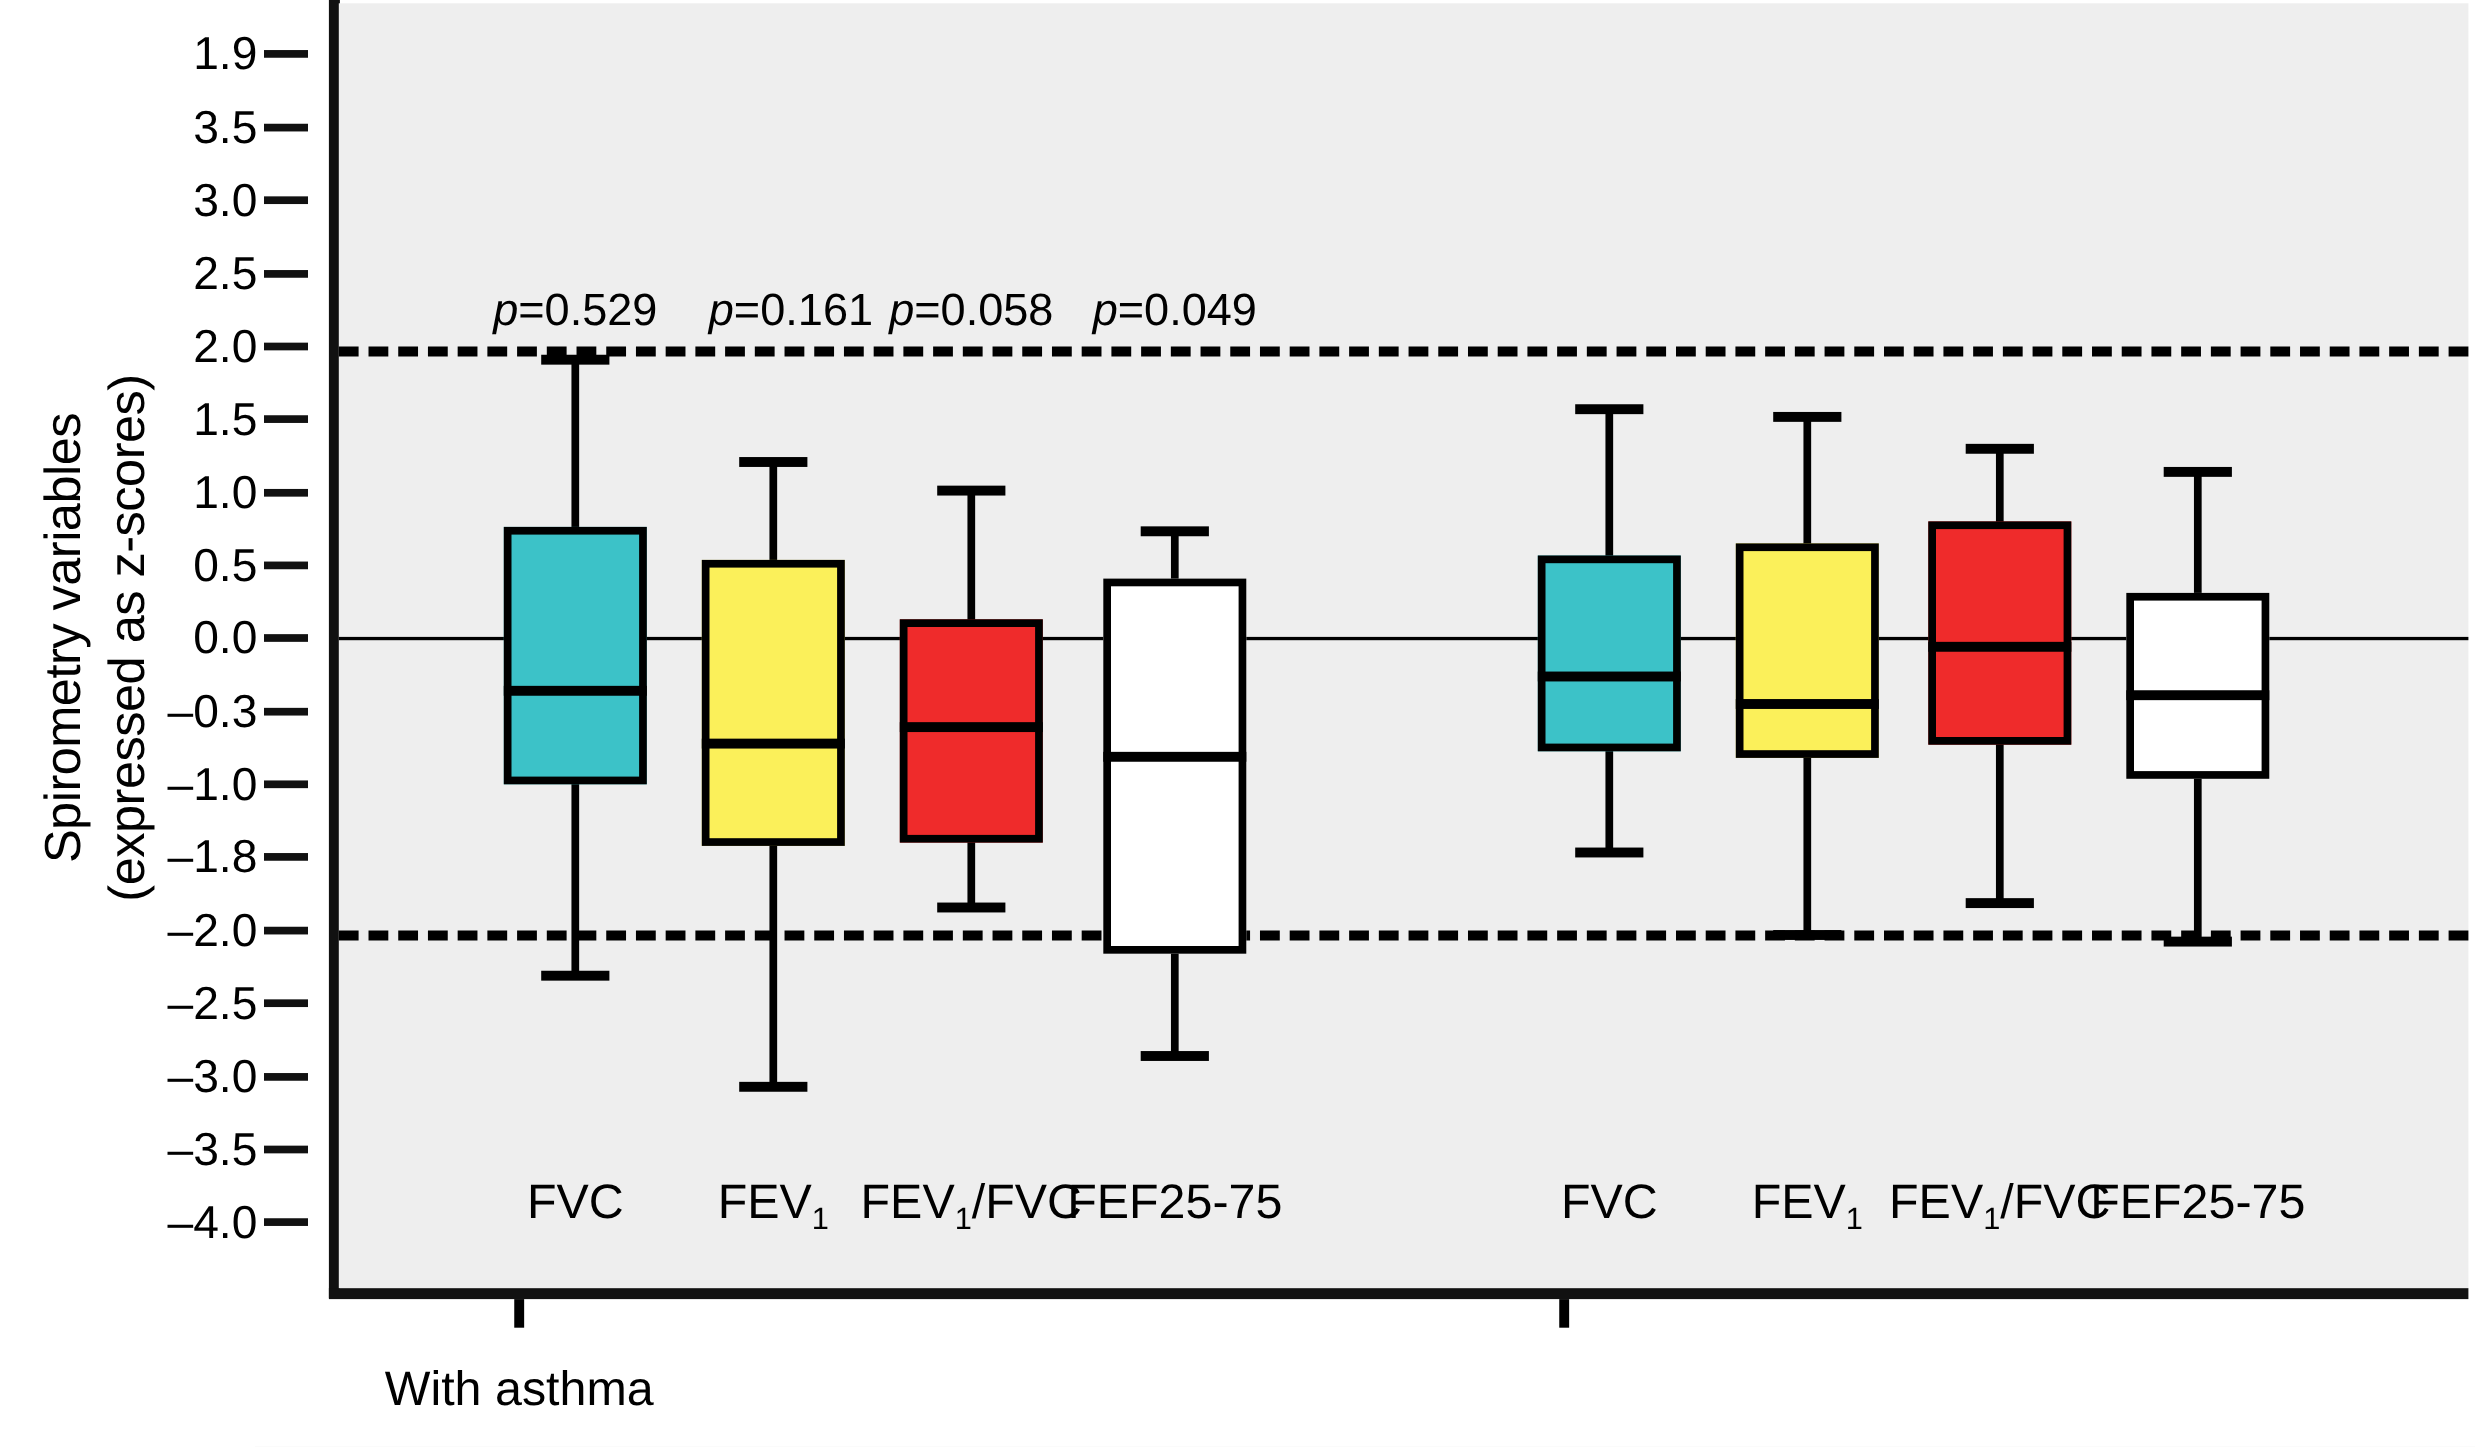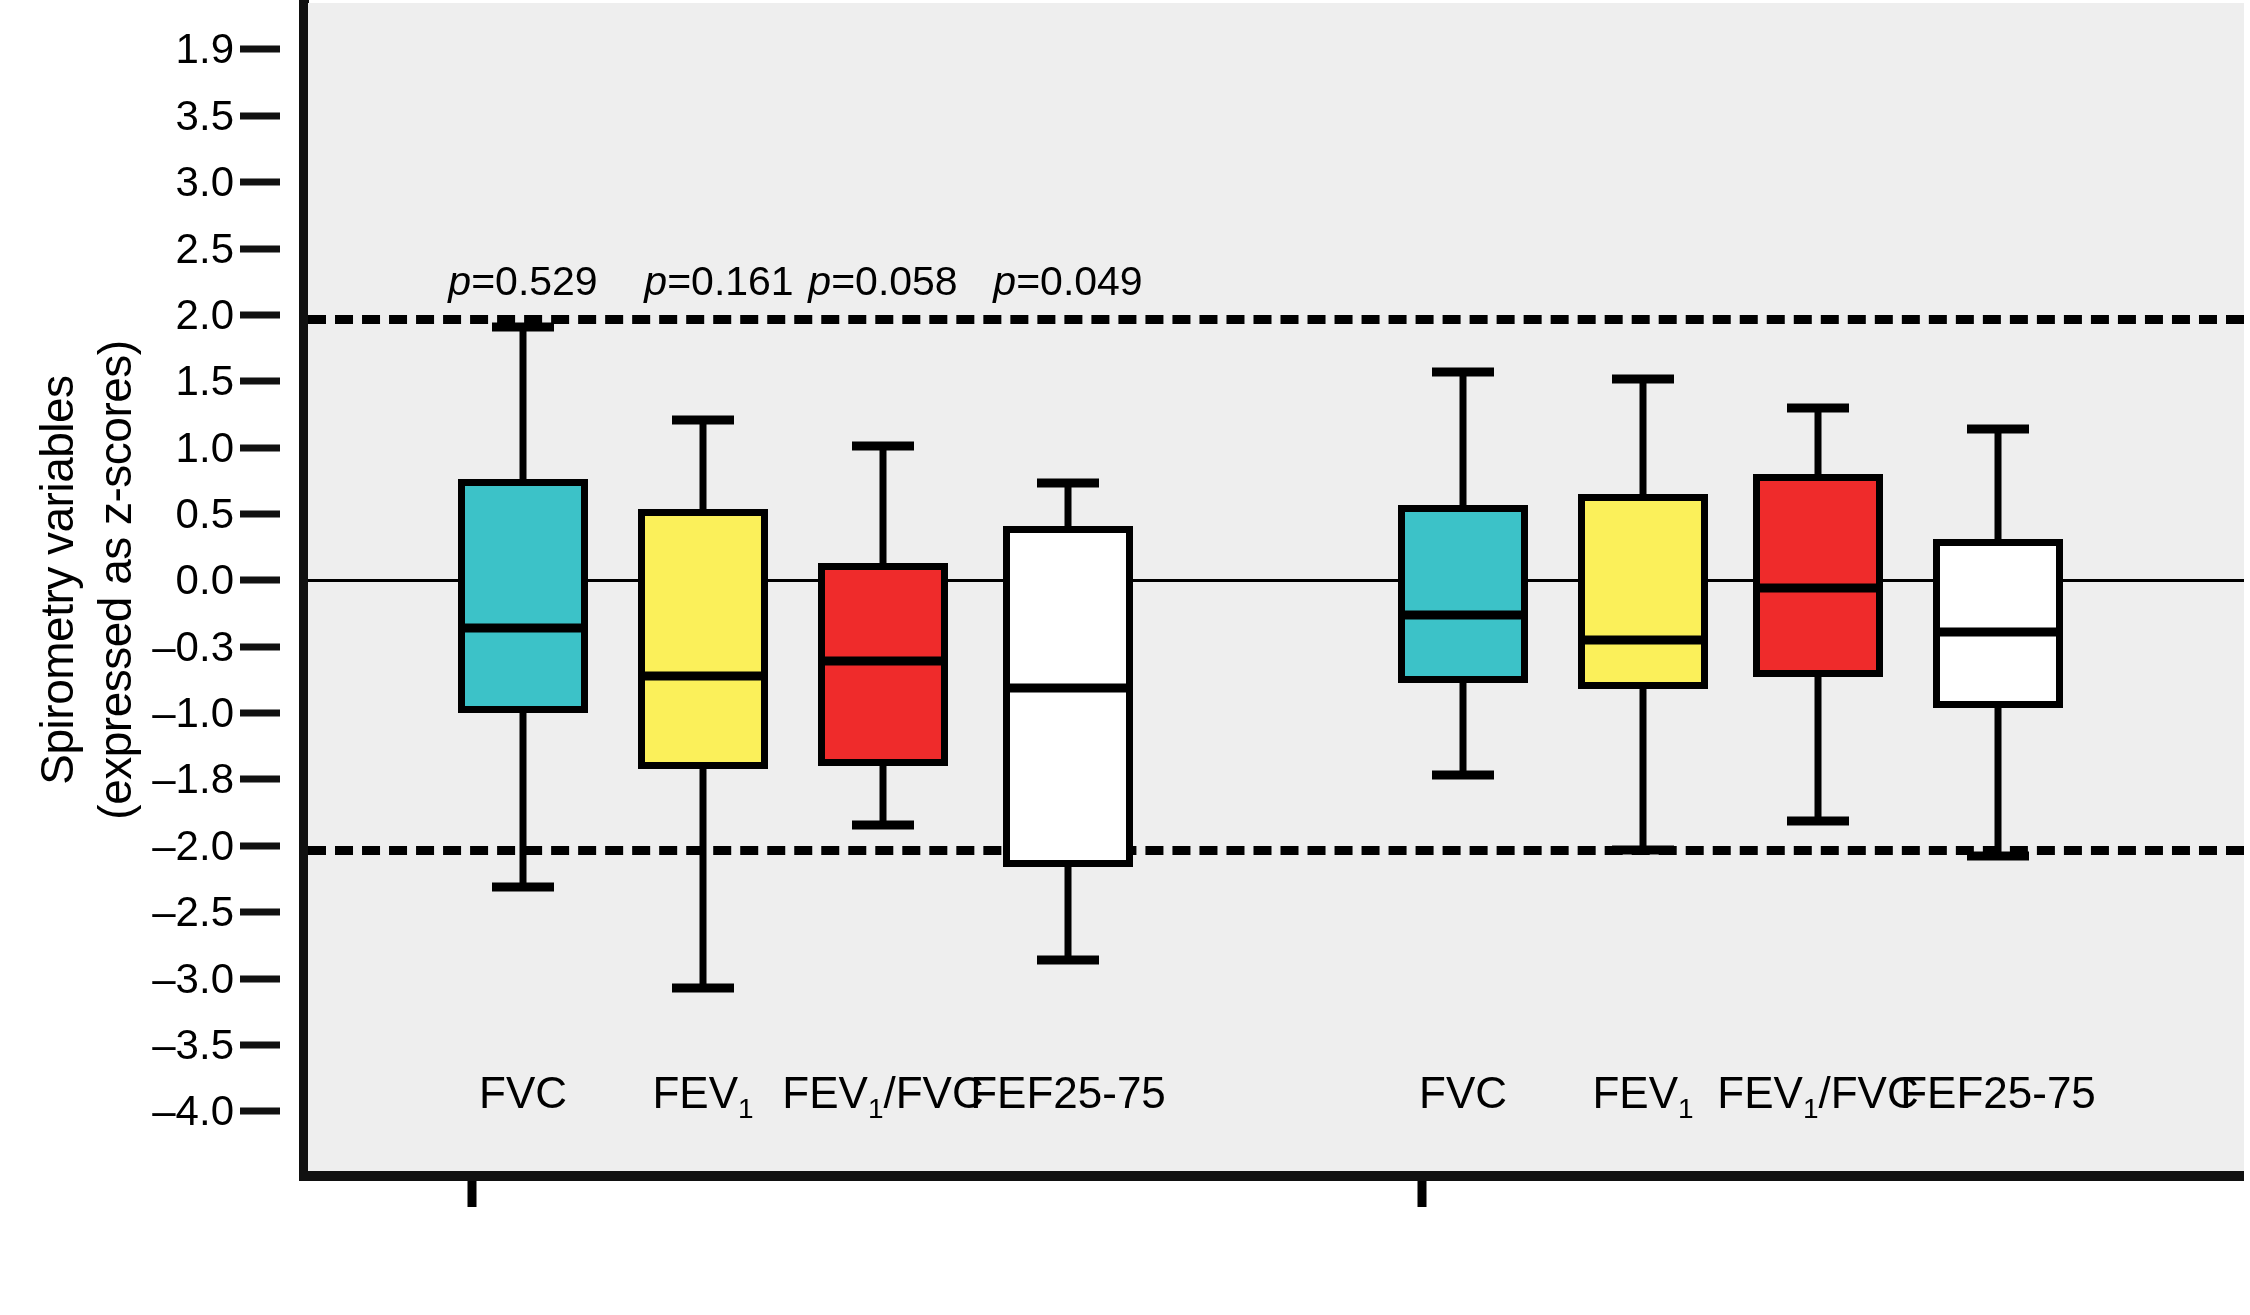--- a/index.html
+++ b/index.html
@@ -159,14 +159,15 @@
       <div class="catlabel" style="left: 1510px; top: 1065px;">FEV<sub>1</sub>/FVC</div>
       <div class="whisker-line" style="left: 1690px; top: 426.055px; height: 427.382px;"></div>
       <div class="whisker-cap" style="left: 1690px; top: 426.055px;"></div>
       <div class="whisker-cap" style="left: 1690px; top: 853.436px;"></div>
       <div class="boxrect" style="left: 1690px; width: 130px; top: 536.218px; height: 168.564px; background: rgb(255, 255, 255);"></div>
       <div class="medianline" style="left: 1690px; width: 130px; top: 629.127px;"></div>
       <div class="catlabel" style="left: 1690px; top: 1065px;">FEF25-75</div>
     </div>
 
 <div class="grouptick" style="left: 472px; top: 1181px;"></div>
+    <div class="grouplabel" style="left: 472px; top: 1238px;">With asthma</div>
     <div class="grouptick" style="left: 1422px; top: 1181px;"></div>
   </div>
 
 </body></html>

